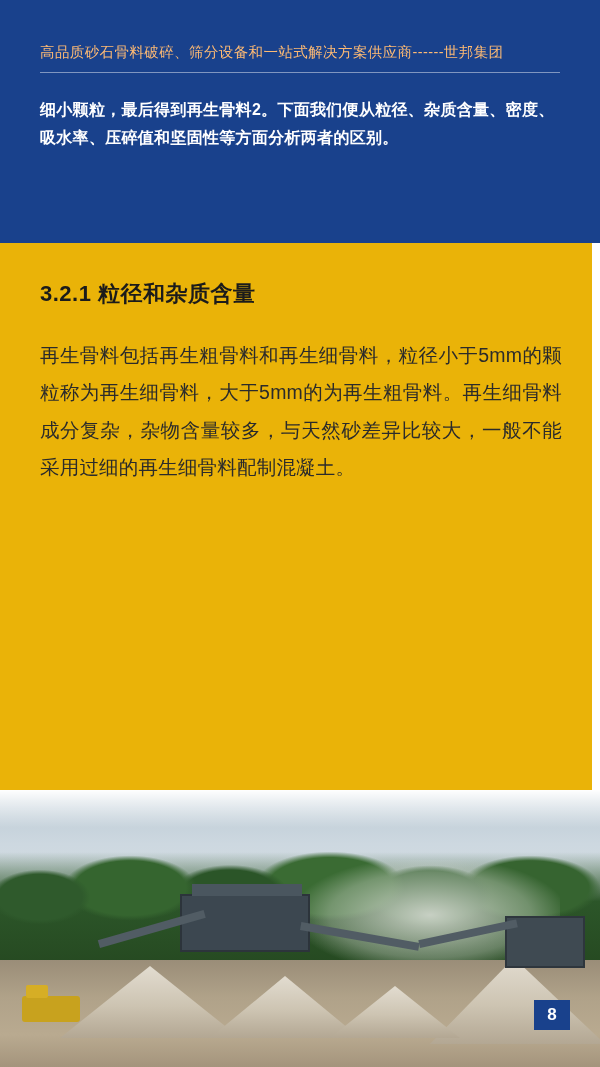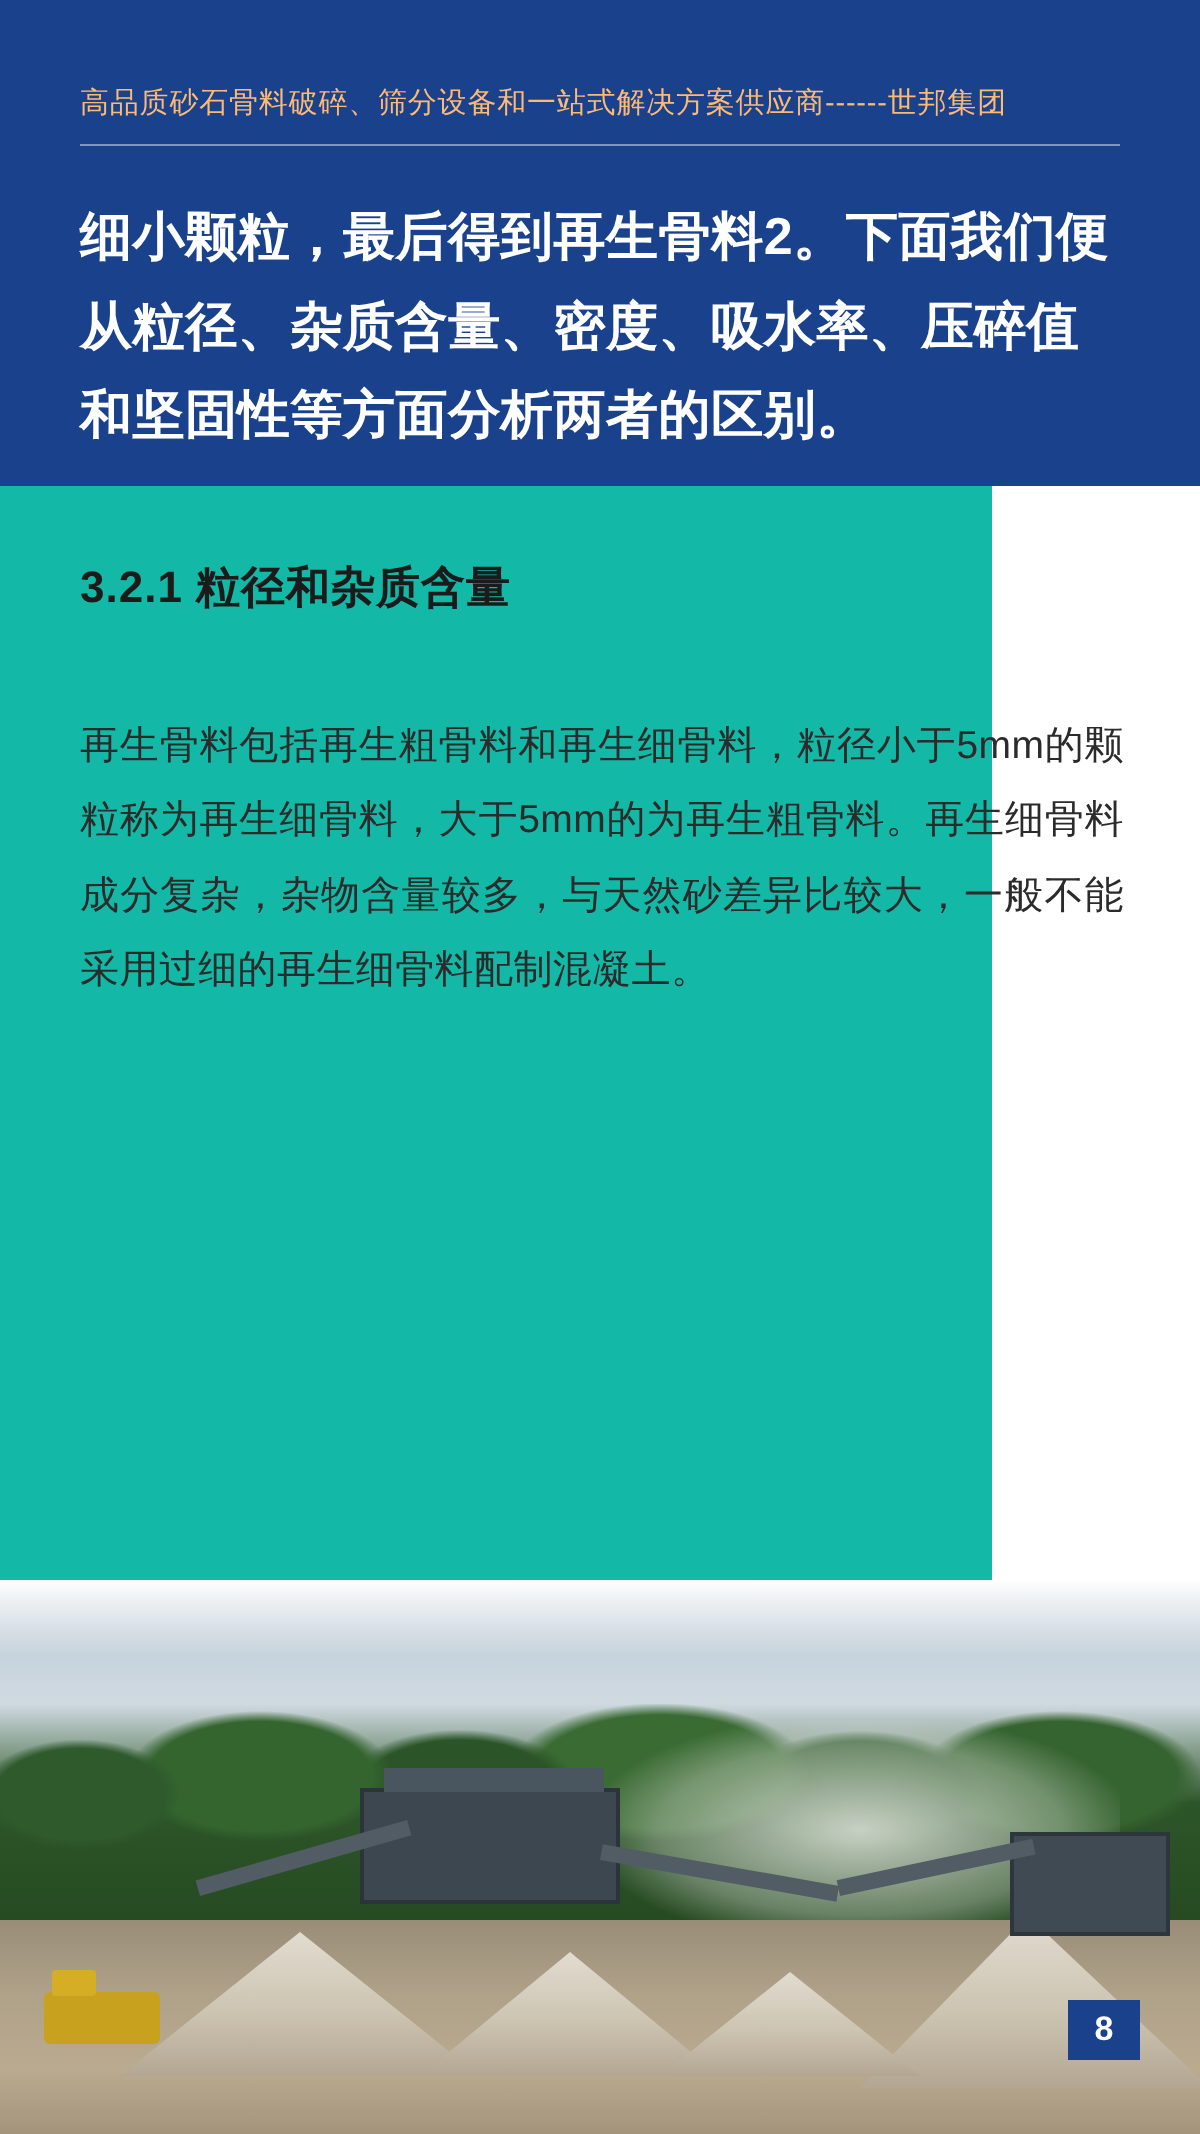--- a/index.html
+++ b/index.html
@@ -49,55 +49,55 @@
     left: 40px;
     width: 520px;
     height: 1px;
     background: rgba(255,255,255,0.45);
   }
   .banner-lead {
     position: absolute;
     top: 96px;
     left: 40px;
     width: 522px;
-    font-size: 26px;
+    font-size: 16px;
     font-weight: bold;
     color: #ffffff;
     line-height: 1.72;
     letter-spacing: 0.3px;
   }
 
   
   .body-wrap {
     position: absolute;
     top: 243px;
     left: 0;
-    width: 496px;
+    width: 564px;
     height: 568px;
-    background: #14b8a6;
+    background: #eab308;
+    padding-left: 28px;
   }
   .section-heading {
     position: absolute;
     top: 36px;
     left: 40px;
     font-size: 22px;
     font-weight: bold;
     color: #1b1b1b;
     letter-spacing: 0.5px;
   }
   .para {
     position: absolute;
     left: 40px;
     width: 522px;
     font-size: 19.5px;
     color: #2b2b2b;
     line-height: 1.92;
     letter-spacing: 0.2px;
     text-align: justify;
-    margin-top: 18px;
   }
   .para-1 { top: 94px; }
   .para-2 { top: 318px; }
 
   
   .photo {
     position: absolute;
     left: 0;
     top: 790px;
     width: 600px;

